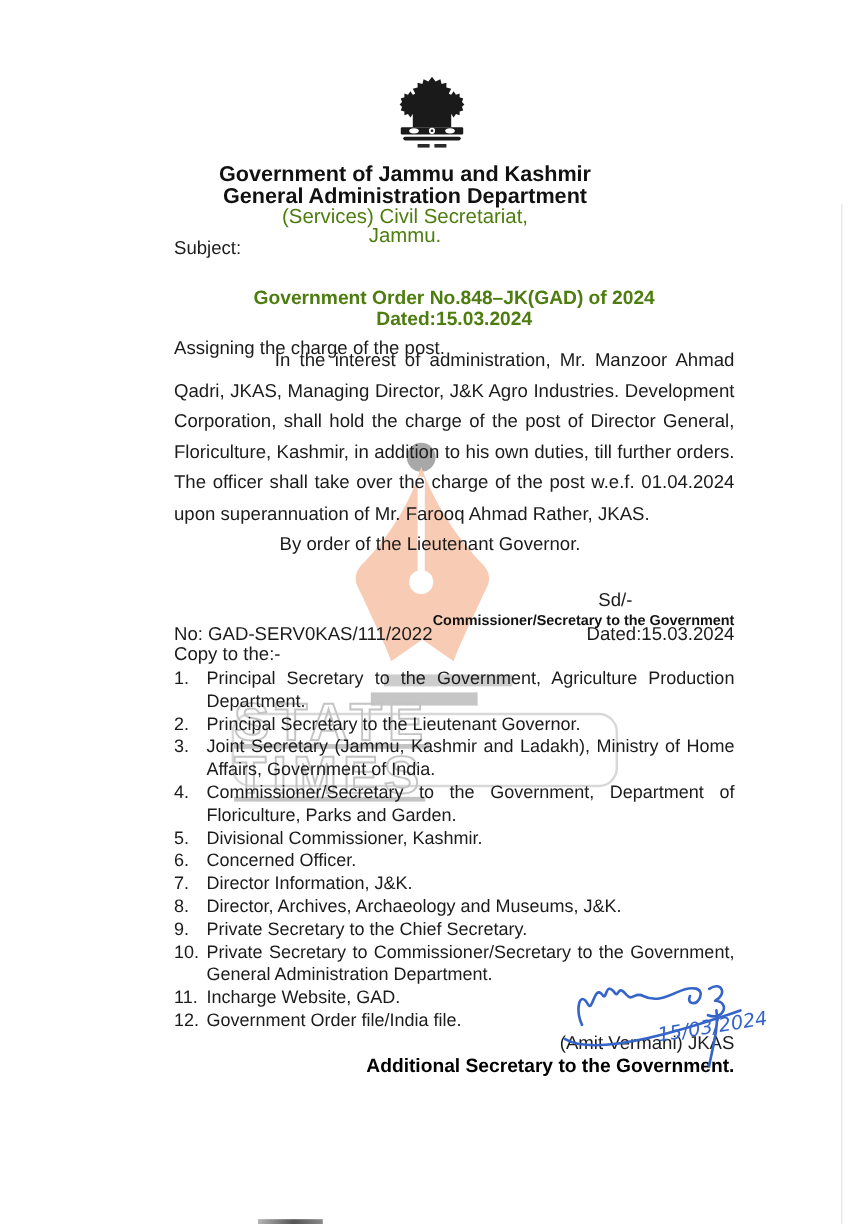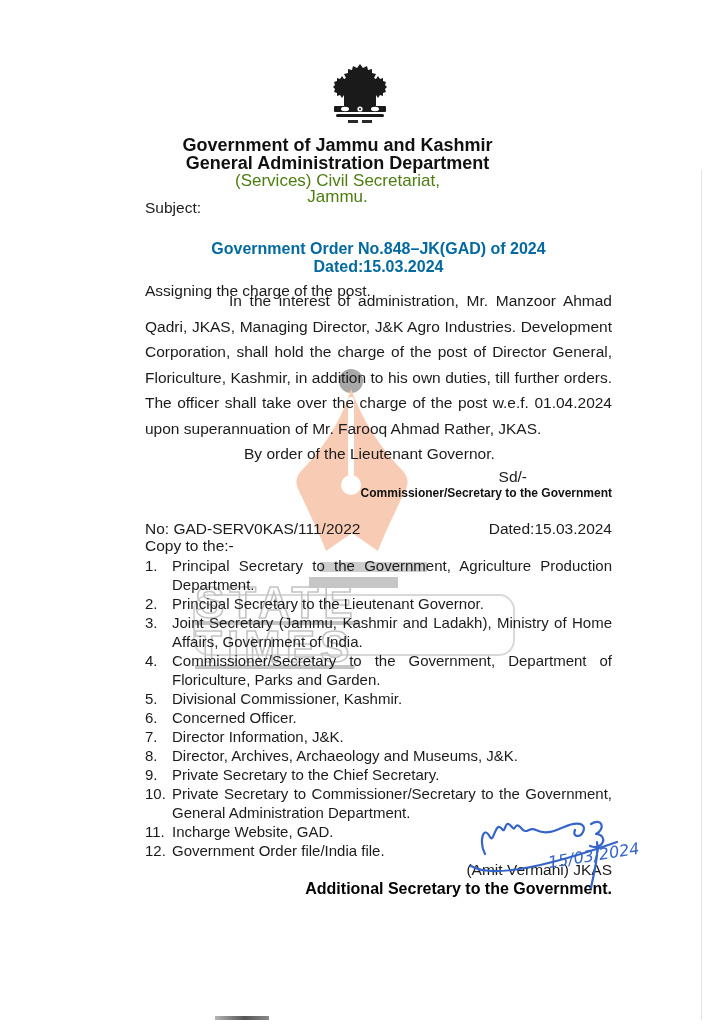--- a/index.html
+++ b/index.html
@@ -15,26 +15,26 @@
   .wm-text{font-weight:bold;font-size:44px;letter-spacing:5px;word-spacing:14px;
            color:transparent;-webkit-text-stroke:1.6px #c4c4c4;line-height:1;text-decoration:underline;}
   .wm-dots{left:450px;top:597px;font-size:9px;color:#d0524c;letter-spacing:2px;}
   
   .ct{z-index:1;}
   .header{left:0;top:136px;width:675px;text-align:center;}
   .h-bold{font-weight:bold;font-size:18px;line-height:18px;color:#111;}
   .h-small{font-size:17px;line-height:14px;margin-top:2px;color:#4d7c0f;}
   .subject-row{left:145px;top:199px;width:467px;display:flex;font-size:15.5px;flex-direction:column;}
   .subject-label{width:83px;flex:0 0 83px;}
-  .order-head{left:145px;top:240px;width:467px;text-align:center;font-weight:bold;font-size:16px;line-height:18px;color:#0369a1;}
+  .order-head{left:145px;top:240px;width:467px;text-align:center;font-weight:bold;font-size:16px;line-height:18px;color:#4d7c0f;}
   .body-par{left:145px;top:288px;width:467px;font-size:15.5px;line-height:25.5px;
             text-align:justify;text-indent:84px;}
-  .by-order{left:244px;top:445px;font-size:15.5px;}
+  .by-order{left:233px;top:445px;font-size:15.5px;}
   .sign1{left:145px;top:468px;width:467px;text-align:right;font-size:15.5px;line-height:17px;}
-  .sign1 .sd{padding-right:85px;}
+  .sign1 .sd{padding-right:85px;margin-top:24px;}
   .sign1 .title{font-weight:bold;font-size:12px;color:#111;}
   .ref-row{left:145px;top:520px;width:467px;display:flex;justify-content:space-between;font-size:15.5px;}
   .copy-head{left:145px;top:537px;font-size:15.5px;}
   .copy-list{left:145px;top:556px;width:467px;font-size:15px;line-height:19px;}
   .copy-item{display:flex;}
   .copy-item .num{flex:0 0 27px;}
   .copy-item .itxt{flex:1;text-align:justify;}
   .sign2{left:145px;top:860px;width:467px;text-align:right;font-size:15.5px;line-height:19px;z-index:1;}
   .sign2 .title{font-weight:bold;font-size:16px;color:#000000;}
   .sig-svg{left:463px;top:802px;z-index:2;}

